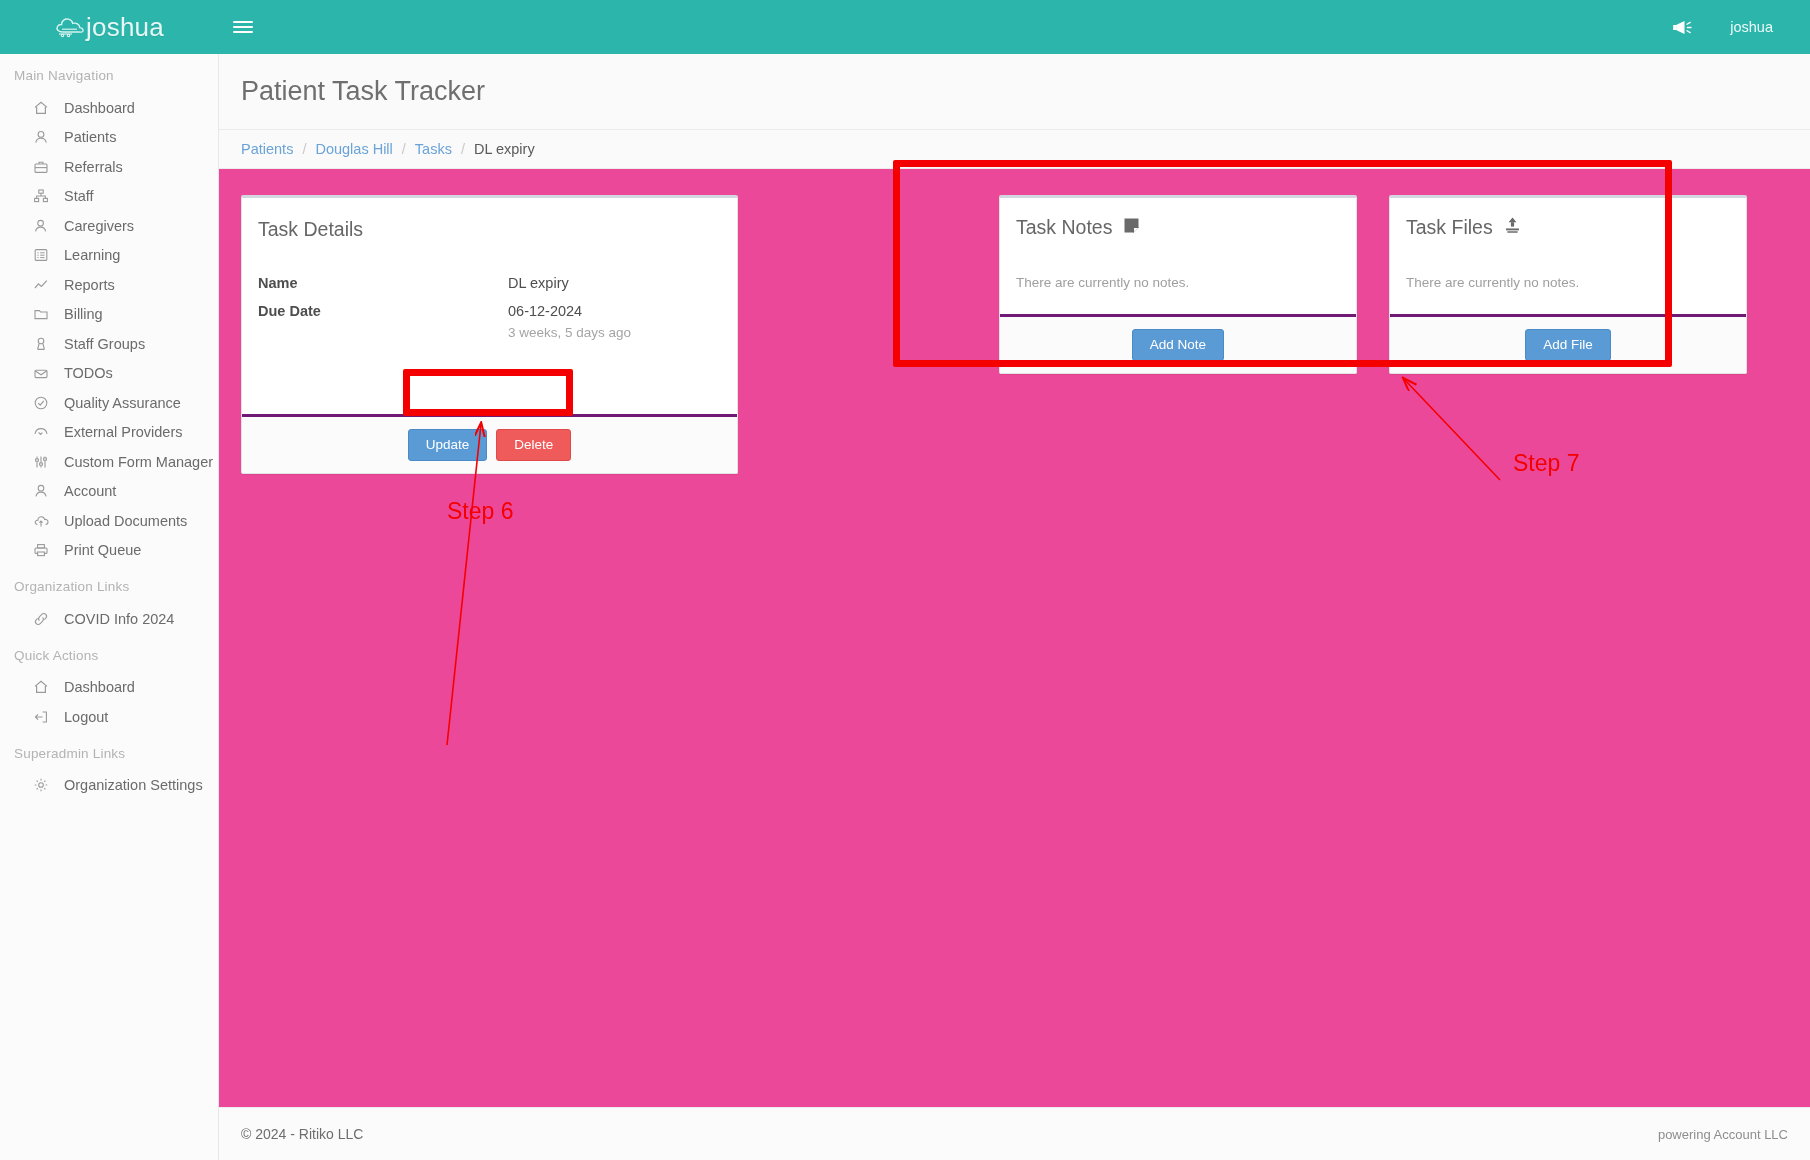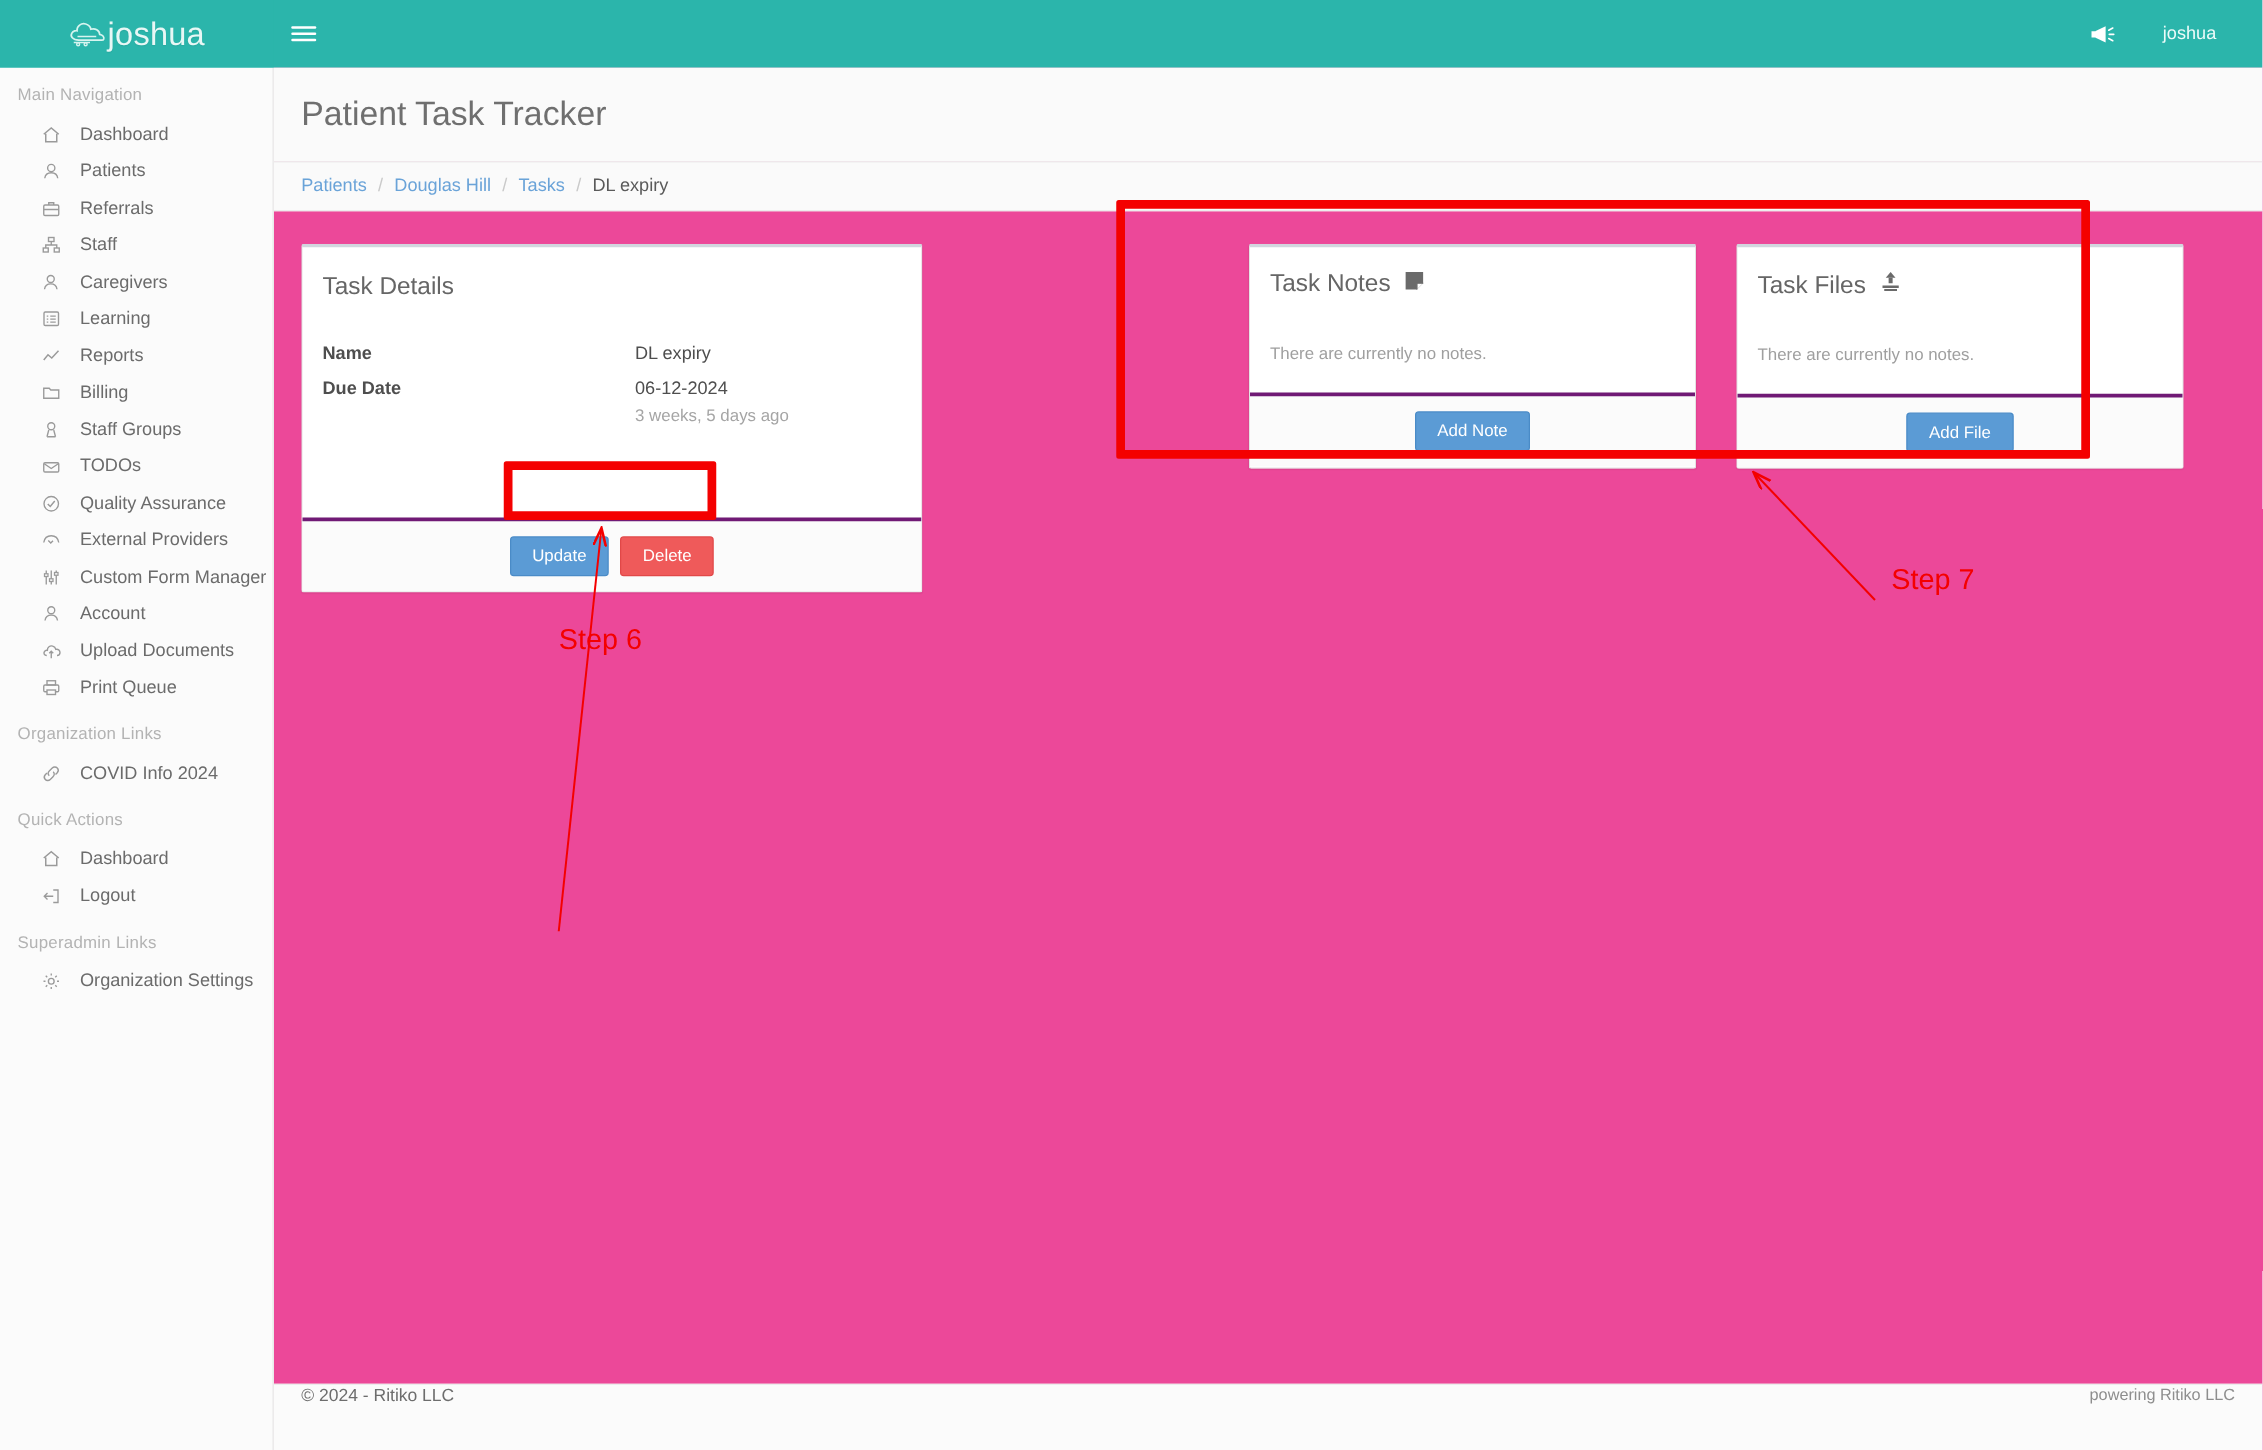--- a/index.html
+++ b/index.html
@@ -135,21 +135,21 @@
     font-family: "Liberation Sans", sans-serif; z-index: 41; white-space: nowrap;
   }
   .step6 { left: 447px; top: 498px; }
   .step7 { left: 1513px; top: 450px; }
   .anno-svg { position: absolute; left: 0; top: 0; width: 1810px; height: 1160px; pointer-events: none; z-index: 41; }
 
   
   .footer {
     position: absolute; left: 219px; bottom: 0; width: 1591px; height: 53px;
     background: #fbfbfb; border-top: 1px solid #ececec;
-    display: flex; align-items: flex-start; justify-content: space-between;
+    display: flex; align-items: center; justify-content: space-between;
     padding: 0 22px; font-size: 14px; color: #6d6d6d;
   }
   .footer-right { color: #8e8e8e; font-size: 13px; }
 </style>
 </head>
 <body>
 
 <div id="app">
 
   <div class="topbar">
@@ -474,21 +474,21 @@
             <button class="btn btn-primary">Add File</button>
           </div>
         </div>
 
       </div>
     </div>
   </div>
 
   <div class="footer">
     <div>© 2024 - Ritiko LLC</div>
-    <div class="footer-right">powering Ritiko LLC</div>
+    <div class="footer-right">powering Account LLC</div>
   </div>
 
   <div class="hl-box hl-buttons"></div>
   <div class="hl-box hl-panels"></div>
 
   <svg class="anno-svg">
     <defs>
       <marker id="ah" markerWidth="10" markerHeight="10" refX="8" refY="3.2" orient="auto">
         <path d="M0,0 L9,3.2 L0,6.4" fill="none" stroke="#f40000" stroke-width="1.3"></path>
       </marker>

